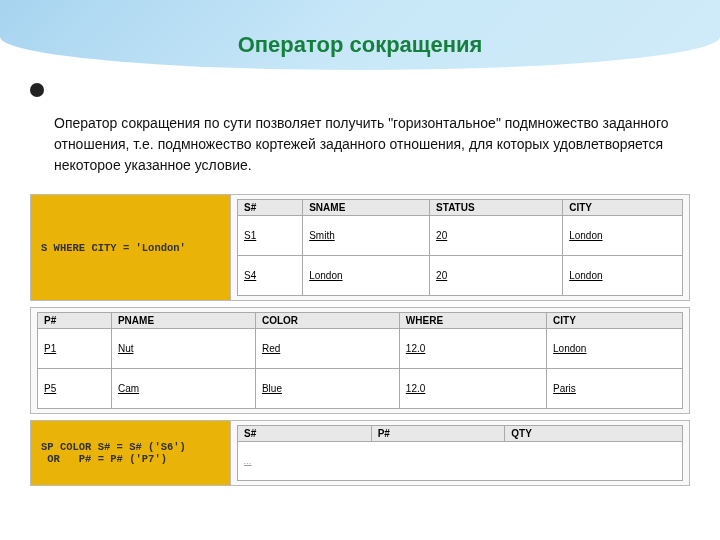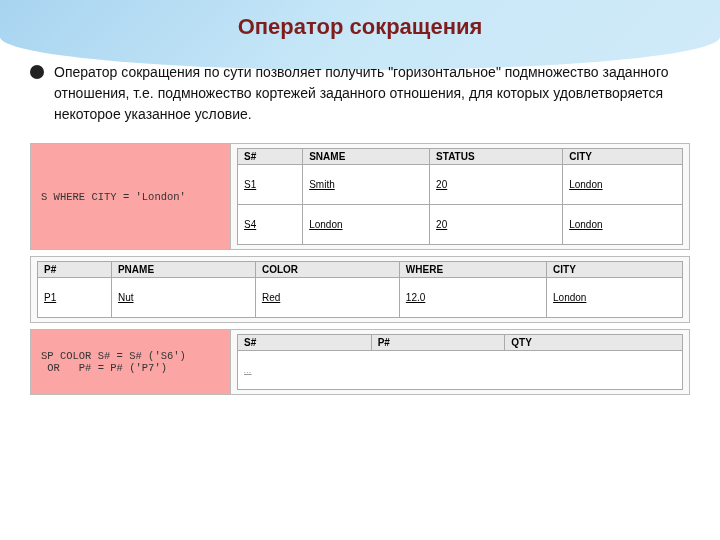--- a/index.html
+++ b/index.html
@@ -20,24 +20,25 @@
       height: 70px;
       background: linear-gradient(135deg, #a8d4f0 0%, #c8e8f8 50%, #d0eaf8 100%);
       border-radius: 0 0 60% 60% / 0 0 40px 40px;
       z-index: 0;
     }
 
     .page-title {
       position: relative;
       z-index: 1;
       text-align: center;
-      padding-top: 14px;
+      padding-top: 23px;
       font-size: 22px;
       font-weight: bold;
-      color: #7f1d1d;
+      color: #15803d;
+      margin-top: 9px;
     }
 
     .content {
       position: relative;
       z-index: 1;
       padding: 10px 30px 10px 30px;
     }
 
     .bullet-item {
       display: flex;
@@ -53,20 +54,21 @@
       height: 14px;
       border-radius: 50%;
       background: #222;
       flex-shrink: 0;
       margin-top: 3px;
       margin-right: 10px;
     }
 
     .bullet-text {
       flex: 1;
+      margin-top: 33px;
     }
 
     
     .tables-area {
       margin-top: 18px;
       display: flex;
       flex-direction: column;
       gap: 6px;
     }
 
@@ -81,21 +83,22 @@
     .query-cell {
       width: 200px;
       flex-shrink: 0;
       padding: 8px 10px;
       font-family: 'Courier New', monospace;
       font-size: 10.5px;
       color: #333;
       border-right: 1px solid #bbb;
       display: flex;
       align-items: center;
-      background: #fca5a5;
+      background: #eab308;
+      font-weight: bold;
     }
 
     .result-cell {
       flex: 1;
       padding: 4px 6px;
       display: flex;
       align-items: flex-start;
       justify-content: flex-start;
     }
 
@@ -184,20 +187,27 @@
             </tr>
           </thead>
           <tbody>
             <tr>
               <td>P1</td>
               <td>Nut</td>
               <td>Red</td>
               <td>12.0</td>
               <td>London</td>
             </tr>
+            <tr>
+              <td>P5</td>
+              <td>Cam</td>
+              <td>Blue</td>
+              <td>12.0</td>
+              <td>Paris</td>
+            </tr>
           </tbody>
         </table>
       </div>
     </div>
 
     <div class="table-row-block">
       <div class="query-cell" style="white-space:pre;">SP COLOR S# = S# ('S6')
  OR   P# = P# ('P7')</div>
       <div class="result-cell">
         <table class="result-table">

